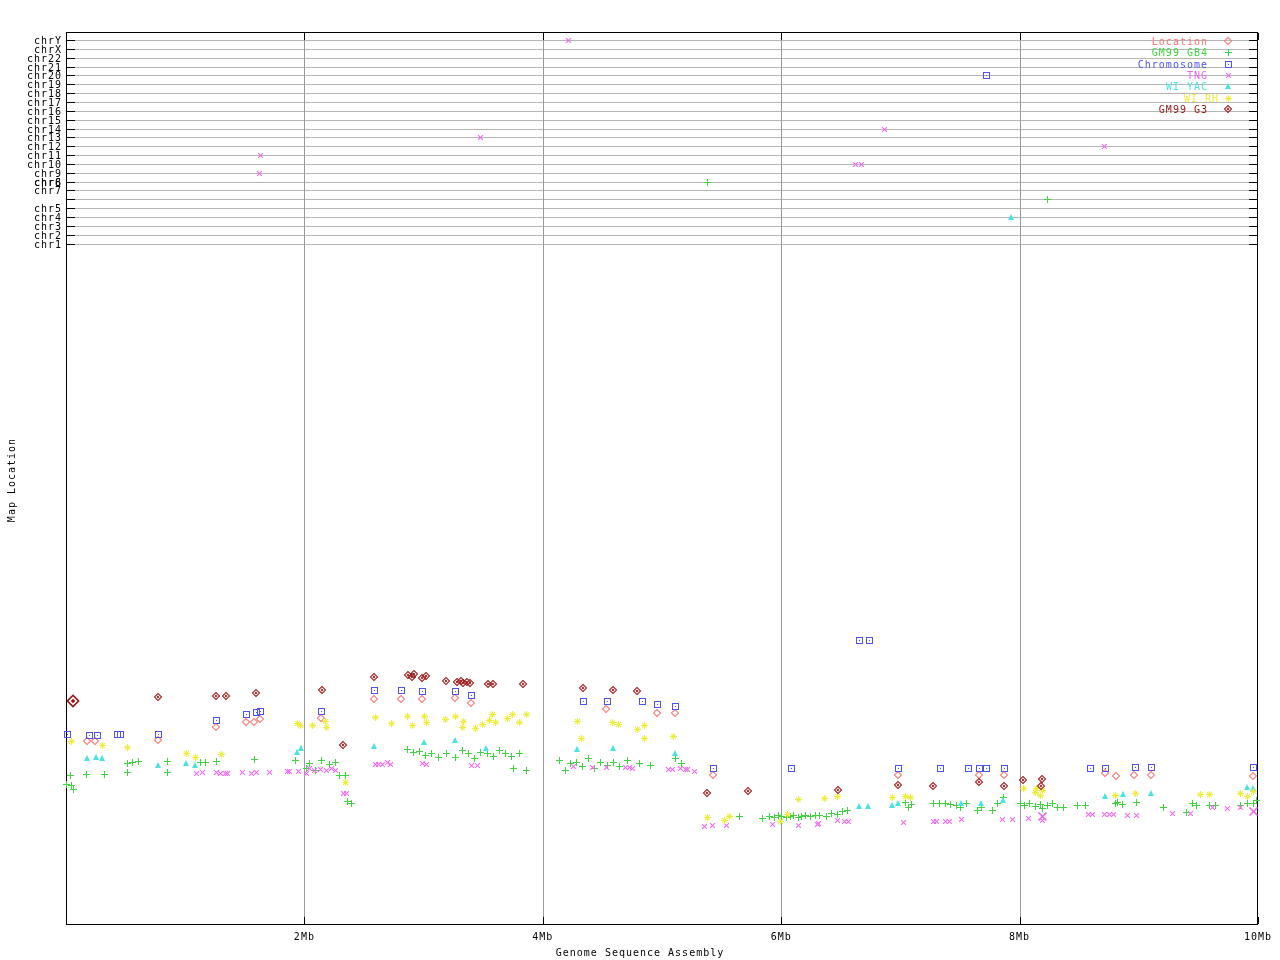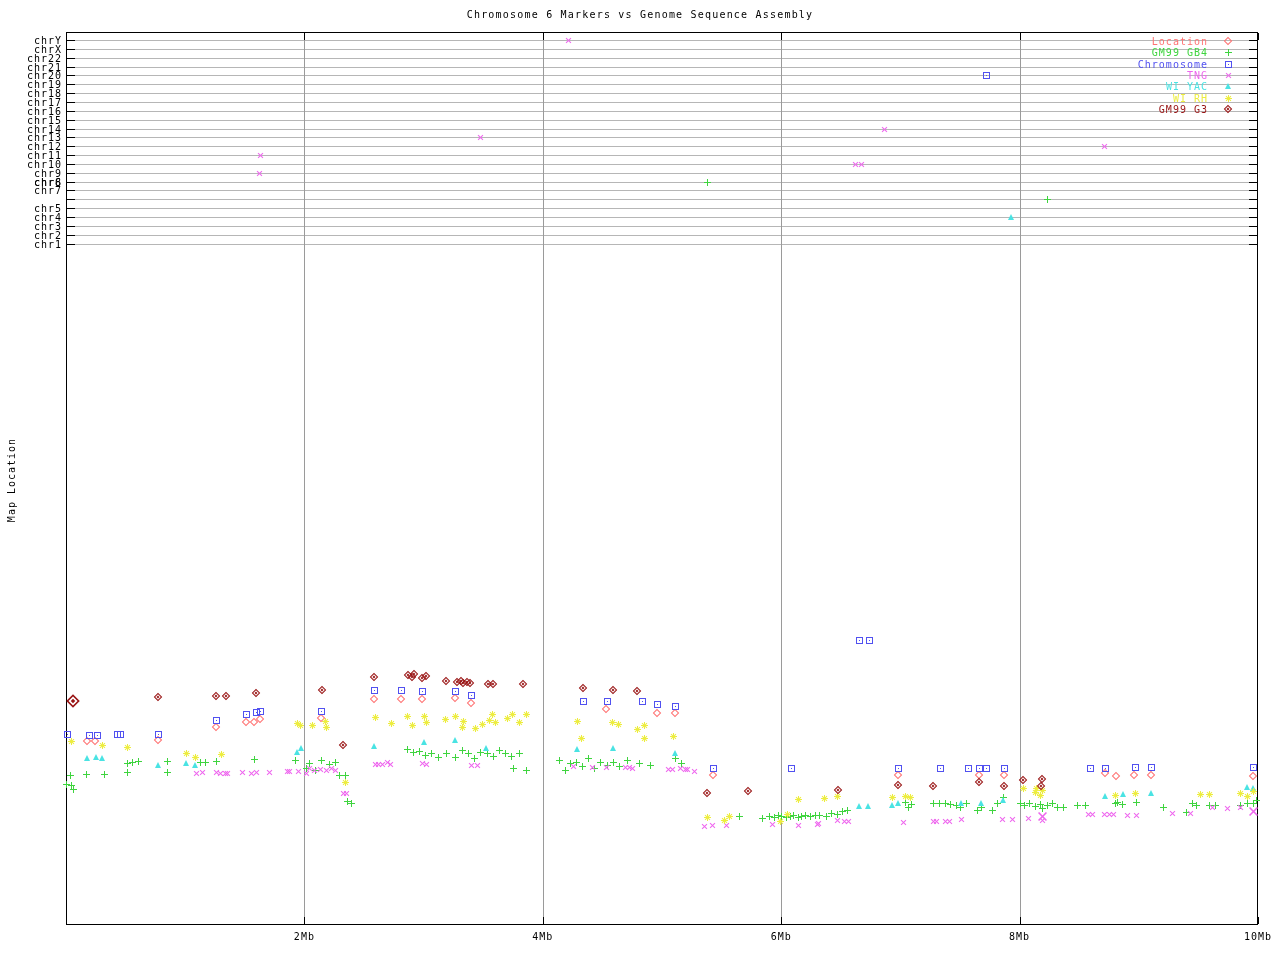--- a/index.html
+++ b/index.html
@@ -30,22 +30,22 @@
   .mkr.mdia{width:4px;height:4px;border:1px solid currentColor;transform:rotate(45deg);}
   .mkr.mdiadot{width:4px;height:4px;border:1px solid currentColor;transform:rotate(45deg);}
   .mkr.mdiadot::after{content:"";position:absolute;left:1px;top:1px;width:2px;height:2px;background:currentColor;}
   .mkr.mtri{width:0;height:0;border-left:3px solid transparent;border-right:3px solid transparent;
             border-bottom:6px solid currentColor;}
 </style>
 </head>
 <body>
 
 <div id="chart">
-  <div class="abs title">Chromosome 6 Markers vs Genome Sequence Assembly</div>
   <div class="abs ylabel">Map Location</div>
+  <div class="abs xlabel">Genome Sequence Assembly</div>
   <div class="abs" id="gridlayer">
       <div class="abs hgrid" style="left: 67px; top: 40px; width: 1190px;"></div>
       <div class="abs hgrid" style="left: 67px; top: 48.85px; width: 1190px;"></div>
       <div class="abs hgrid" style="left: 67px; top: 57.7px; width: 1190px;"></div>
       <div class="abs hgrid" style="left: 67px; top: 66.55px; width: 1190px;"></div>
       <div class="abs hgrid" style="left: 67px; top: 75.4px; width: 1190px;"></div>
       <div class="abs hgrid" style="left: 67px; top: 84.25px; width: 1190px;"></div>
       <div class="abs hgrid" style="left: 67px; top: 93.1px; width: 1190px;"></div>
       <div class="abs hgrid" style="left: 67px; top: 101.95px; width: 1190px;"></div>
       <div class="abs hgrid" style="left: 67px; top: 110.8px; width: 1190px;"></div>
@@ -691,20 +691,20 @@
       <div class="abs leglab" style="left: 0px; top: 41px; width: 1208px; color: rgb(255, 114, 114);">Location</div>
       <div class="mkr mdia" style="color: rgb(255, 114, 114); left: 1225px; top: 38px; transform: rotate(45deg);"></div>
       <div class="abs leglab" style="left: 0px; top: 52.3px; width: 1208px; color: rgb(63, 212, 63);">GM99 GB4</div>
       <div class="mkr mplus" style="color: rgb(63, 212, 63); left: 1225px; top: 49px;"></div>
       <div class="abs leglab" style="left: 0px; top: 63.6px; width: 1208px; color: rgb(81, 81, 240);">Chromosome</div>
       <div class="mkr msq" style="color: rgb(81, 81, 240); left: 1225px; top: 61px;"></div>
       <div class="abs leglab" style="left: 0px; top: 74.9px; width: 1208px; color: rgb(238, 102, 238);">TNG</div>
       <div class="mkr mx" style="color: rgb(238, 102, 238); left: 1225px; top: 72px; transform: rotate(45deg);"></div>
       <div class="abs leglab" style="left: 0px; top: 86.2px; width: 1208px; color: rgb(74, 227, 227);">WI YAC</div>
       <div class="mkr mtri" style="color: rgb(74, 227, 227); left: 1225px; top: 83px;"></div>
-      <div class="abs leglab" style="left: 0px; top: 97.5px; width: 1208px; color: rgb(237, 237, 63);">WI RH</div>
+      <div class="abs leglab" style="left: 0px; top: 97.5px; width: 1208px; color: rgb(237, 237, 63); padding-left: 11px;">WI RH</div>
       <div class="mkr mast" style="color: rgb(237, 237, 63); left: 1225px; top: 95px;">
         <i></i>
       </div>
       <div class="abs leglab" style="left: 0px; top: 108.8px; width: 1208px; color: rgb(153, 20, 20);">GM99 G3</div>
       <div class="mkr mdiadot" style="color: rgb(153, 20, 20); left: 1225px; top: 106px; transform: rotate(45deg);"></div>
     </div>
 </div>
 
 </body></html>

